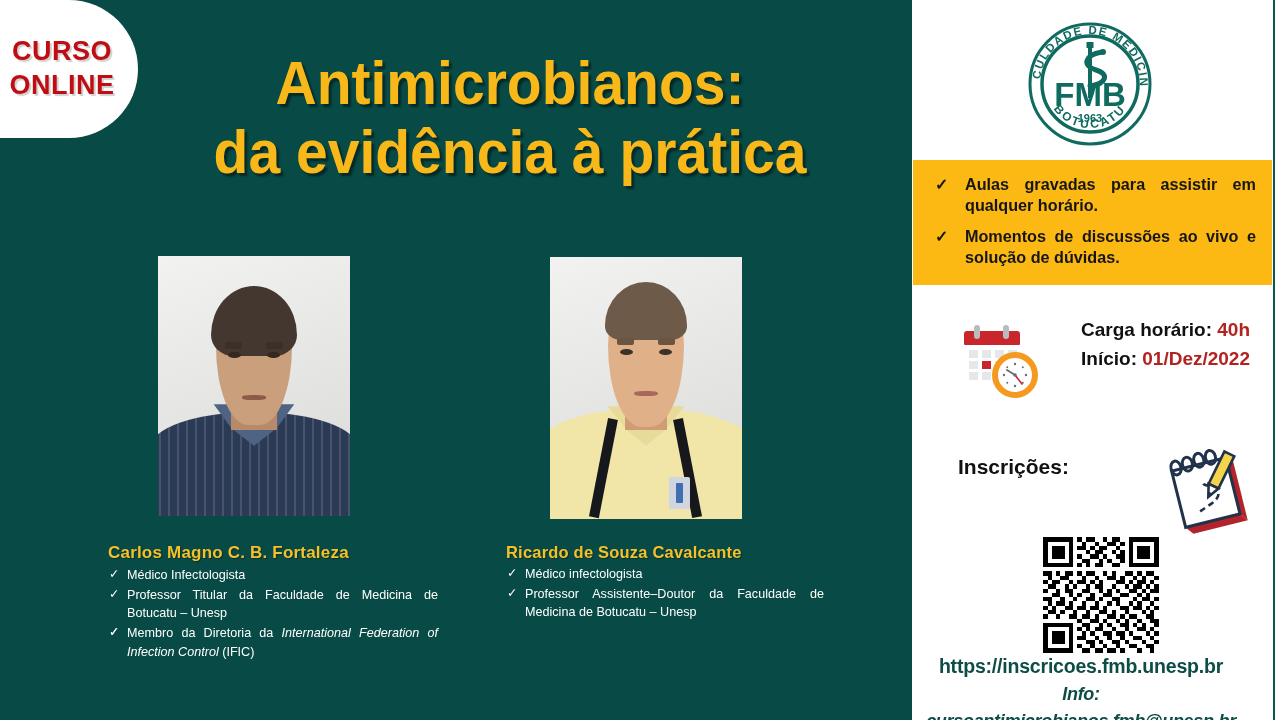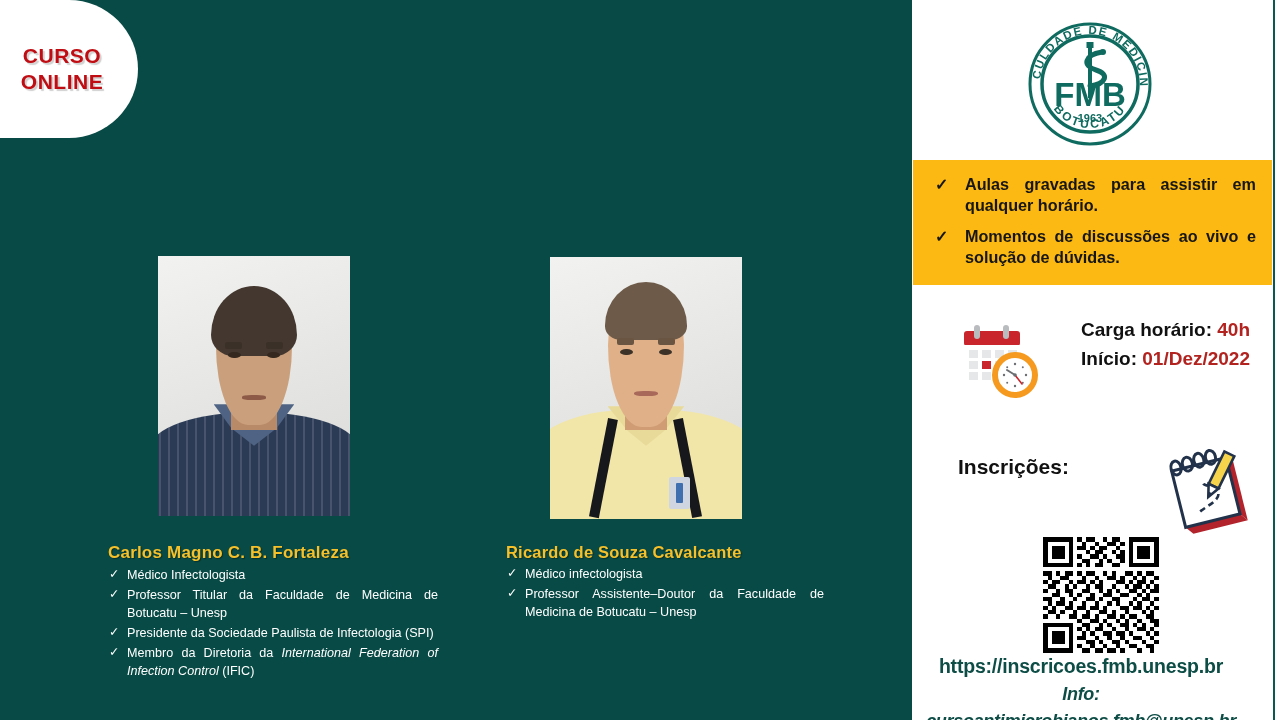--- a/index.html
+++ b/index.html
@@ -20,21 +20,21 @@
   .badge{
     position:absolute;left:-40px;top:0;width:178px;height:138px;
     background:#ffffff;
     border-radius:0 90px 90px 0;
     display:flex;flex-direction:column;align-items:center;justify-content:center;
     z-index:5;
   }
   .badge-line{
     color:#c00d13;
     font-weight:bold;
-    font-size:21px;
+    font-size:27px;
     letter-spacing:.5px;
     line-height:1.25;
     text-align:center;
     margin-left:26px;
     text-shadow:2px 2px 1px rgba(150,150,150,.45);
   }
 
   
   .title-wrap{
     position:absolute;left:130px;top:48px;width:760px;
@@ -190,20 +190,24 @@
 
 <div class="poster">
 
   <div class="green-panel"></div>
 
   <div class="badge">
     <div class="badge-line">CURSO</div>
     <div class="badge-line">ONLINE</div>
   </div>
 
+  <div class="title-wrap">
+    <div class="title-line l1">Antimicrobianos:</div>
+    <div class="title-line l2">da evidência à prática</div>
+  </div>
 
   <div class="photo p1">
     <div class="ph-bg"></div>
     <div class="body"></div>
     <div class="collar"></div>
     <div class="neck"></div>
     <div class="head"></div>
     <div class="hair"></div>
     <div class="brow l"></div>
     <div class="brow r"></div>
@@ -234,21 +238,20 @@
     <div class="bio-item">
       <span class="tick">✓</span>
       <span>Médico Infectologista</span>
     </div>
     <div class="bio-item">
       <span class="tick">✓</span>
       <span>Professor Titular da Faculdade de Medicina de Botucatu – Unesp</span>
     </div>
     <div class="bio-item">
       <span class="tick">✓</span>
-      <span>Presidente da Sociedade Paulista de Infectologia (SPI)</span>
     </div>
     <div class="bio-item">
       <span class="tick">✓</span>
       <span>Membro da Diretoria da </span><i>International Federation of Infection Control</i><span> (IFIC)</span>
     </div>
   </div>
 
   <div class="pres two">
     <div class="pres-name">Ricardo de Souza Cavalcante</div>
     <div class="bio-item">

